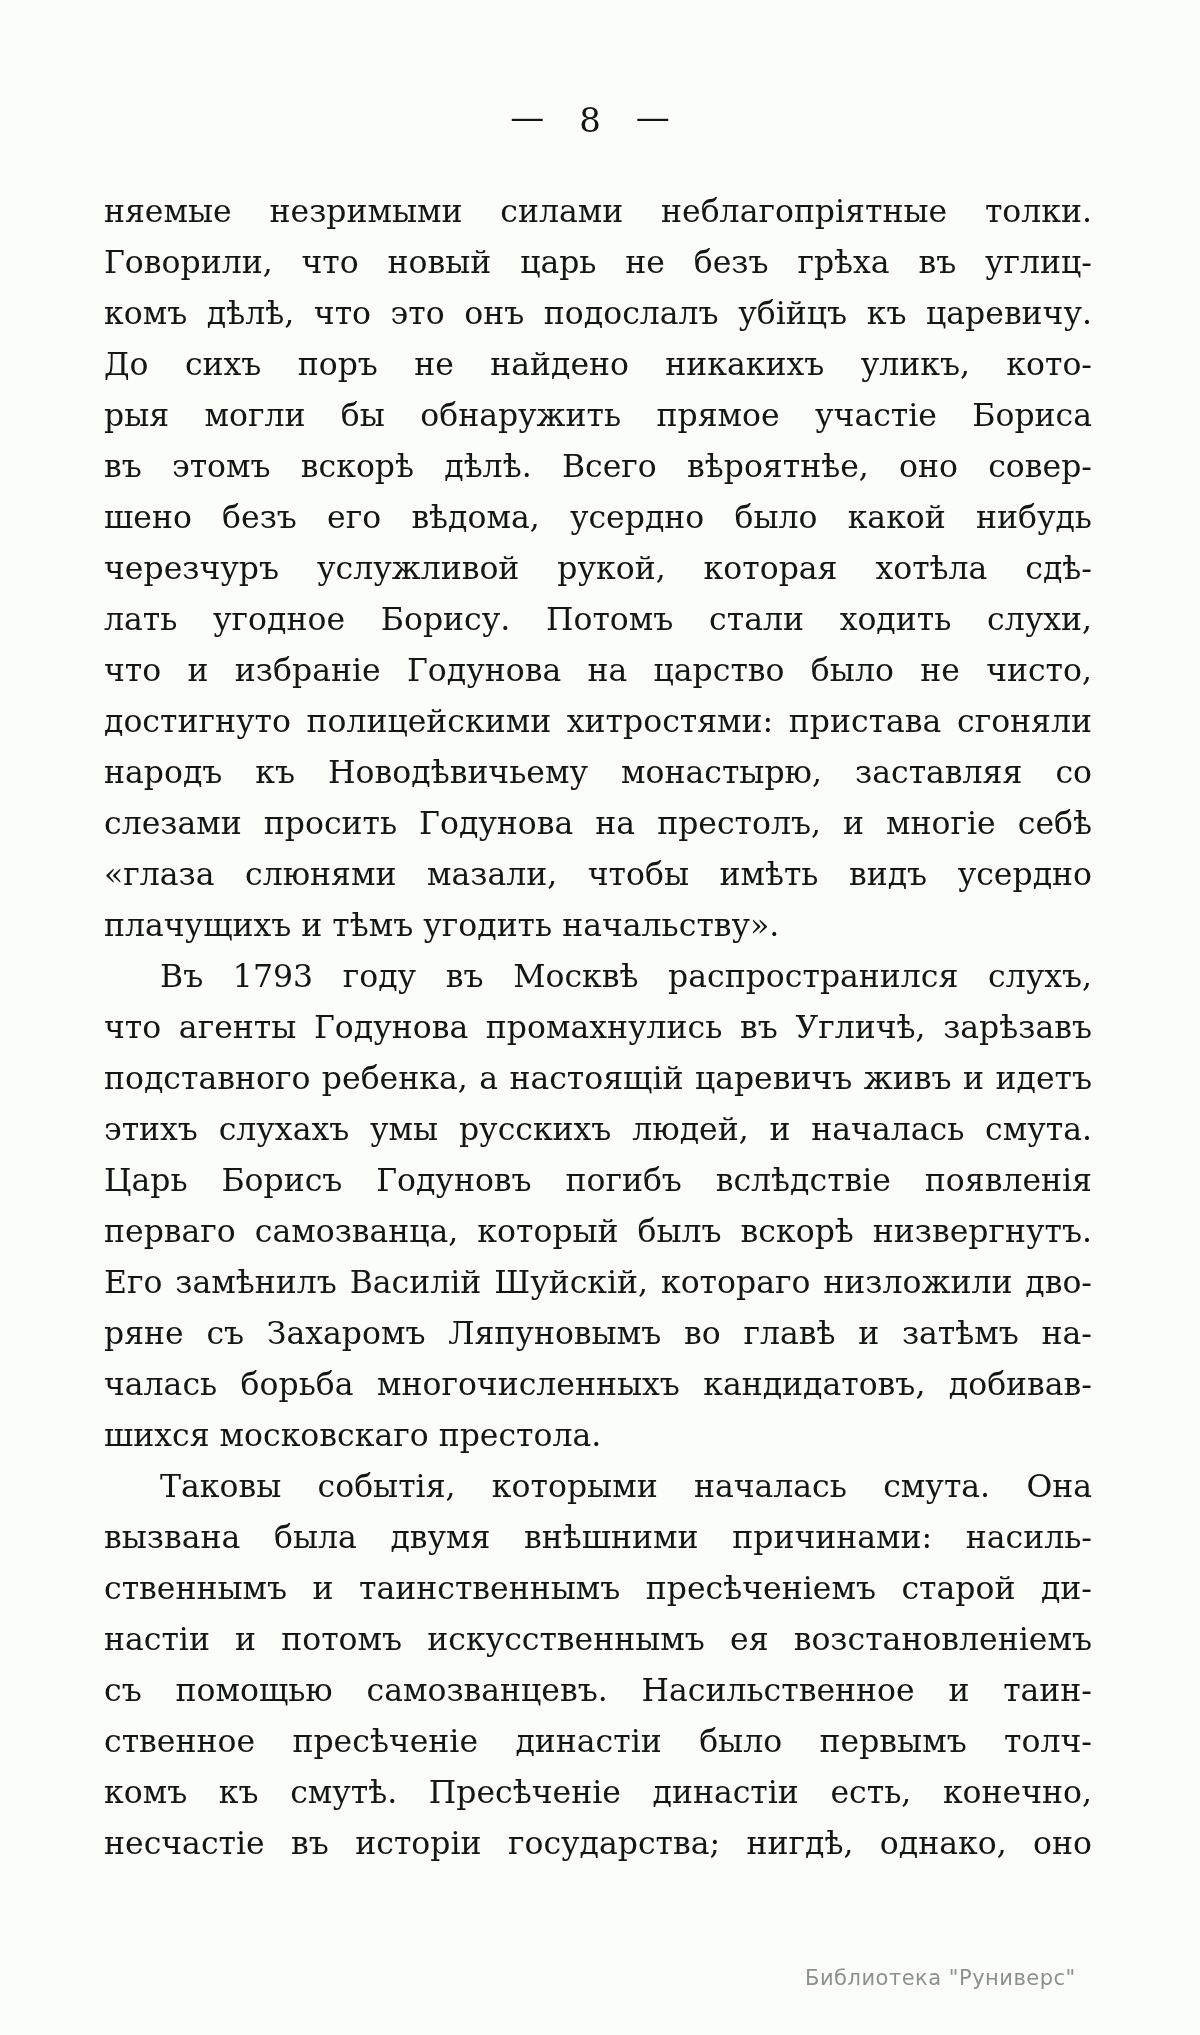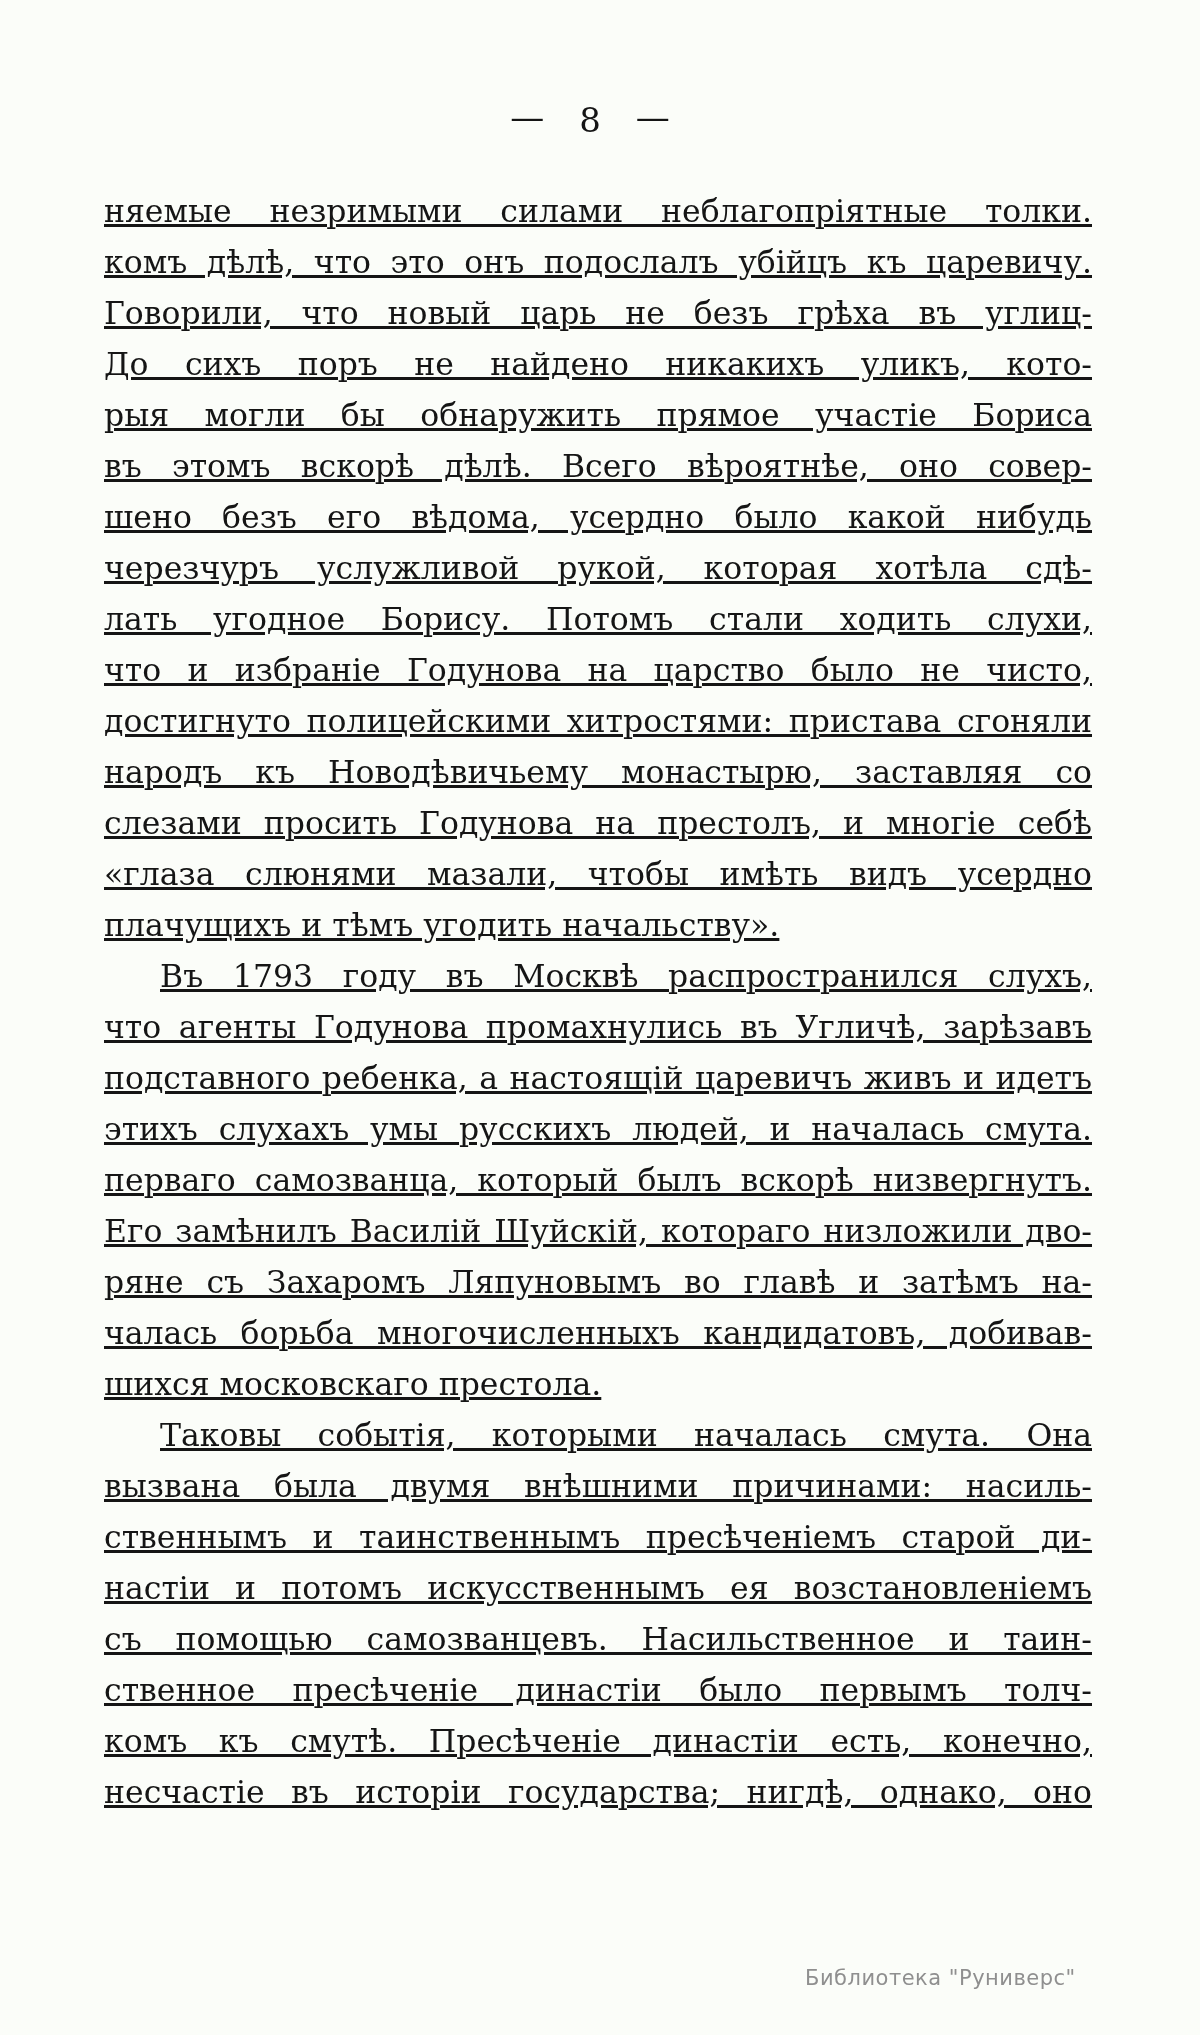--- a/index.html
+++ b/index.html
@@ -35,21 +35,20 @@
     width:988px;
     color:#151515;
   }
   .line{
     font-size:31.5px;
     line-height:51px;
     height:51px;
     text-align:justify;
     text-align-last:justify;
     white-space:normal;
-    text-decoration:underline;
   }
   .line.end{
     text-align-last:left;
   }
   .line.indent{
     text-indent:56px;
   }
   .watermark{
     position:absolute;
     left:805px;
@@ -66,38 +65,39 @@
 <div class="page">
 
   <div class="pagehead">
     <span class="dash">—</span>
     <span class="num">8</span>
     <span class="dash">—</span>
   </div>
 
   <div class="textblock">
     <div class="line">няемые незримыми силами неблагопріятные толки.</div>
+    <div class="line">Говорили, что новый царь не безъ грѣха въ углиц-</div>
     <div class="line">комъ дѣлѣ, что это онъ подослалъ убійцъ къ царевичу.</div>
-    <div class="line">Говорили, что новый царь не безъ грѣха въ углиц-</div>
     <div class="line">До сихъ поръ не найдено никакихъ уликъ, кото-</div>
     <div class="line">рыя могли бы обнаружить прямое участіе Бориса</div>
     <div class="line">въ этомъ вскорѣ дѣлѣ. Всего вѣроятнѣе, оно совер-</div>
     <div class="line">шено безъ его вѣдома, усердно было какой нибудь</div>
     <div class="line">черезчуръ услужливой рукой, которая хотѣла сдѣ-</div>
     <div class="line">лать угодное Борису. Потомъ стали ходить слухи,</div>
     <div class="line">что и избраніе Годунова на царство было не чисто,</div>
     <div class="line">достигнуто полицейскими хитростями: пристава сгоняли</div>
     <div class="line">народъ къ Новодѣвичьему монастырю, заставляя со</div>
     <div class="line">слезами просить Годунова на престолъ, и многіе себѣ</div>
     <div class="line">«глаза слюнями мазали, чтобы имѣть видъ усердно</div>
     <div class="line end">плачущихъ и тѣмъ угодить начальству».</div>
     <div class="line indent">Въ 1793 году въ Москвѣ распространился слухъ,</div>
     <div class="line">что агенты Годунова промахнулись въ Угличѣ, зарѣзавъ</div>
     <div class="line">подставного ребенка, а настоящій царевичъ живъ и идетъ</div>
     <div class="line">этихъ слухахъ умы русскихъ людей, и началась смута.</div>
+    <div class="line">Царь Борисъ Годуновъ погибъ вслѣдствіе появленія</div>
     <div class="line">перваго самозванца, который былъ вскорѣ низвергнутъ.</div>
     <div class="line">Его замѣнилъ Василій Шуйскій, котораго низложили дво-</div>
     <div class="line">ряне съ Захаромъ Ляпуновымъ во главѣ и затѣмъ на-</div>
     <div class="line">чалась борьба многочисленныхъ кандидатовъ, добивав-</div>
     <div class="line end">шихся московскаго престола.</div>
     <div class="line indent">Таковы событія, которыми началась смута. Она</div>
     <div class="line">вызвана была двумя внѣшними причинами: насиль-</div>
     <div class="line">ственнымъ и таинственнымъ пресѣченіемъ старой ди-</div>
     <div class="line">настіи и потомъ искусственнымъ ея возстановленіемъ</div>
     <div class="line">съ помощью самозванцевъ. Насильственное и таин-</div>

